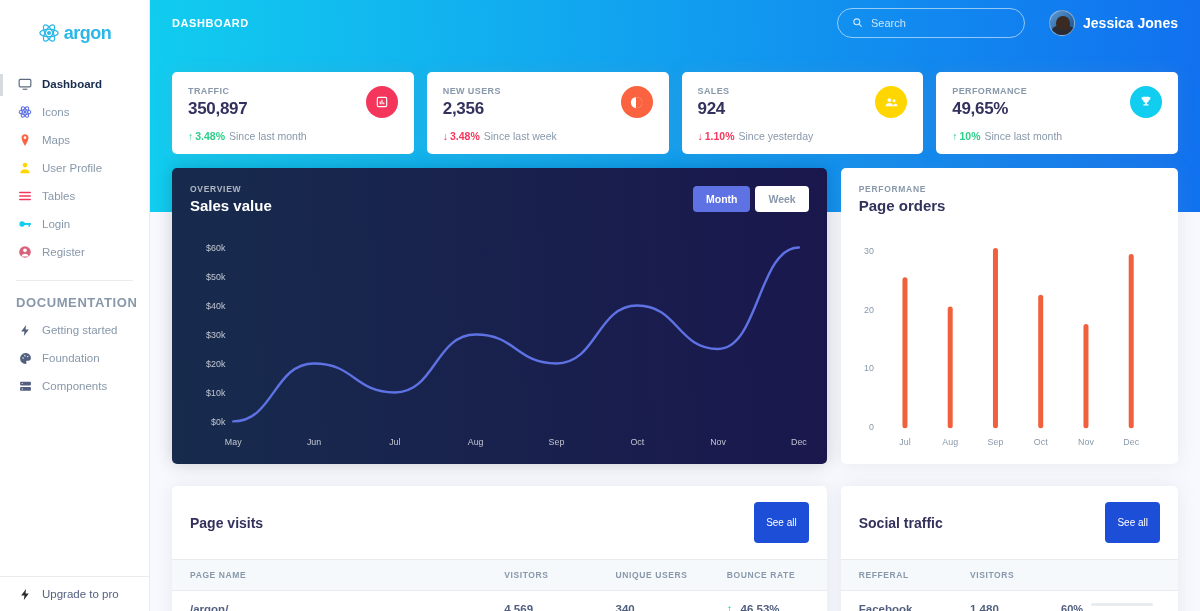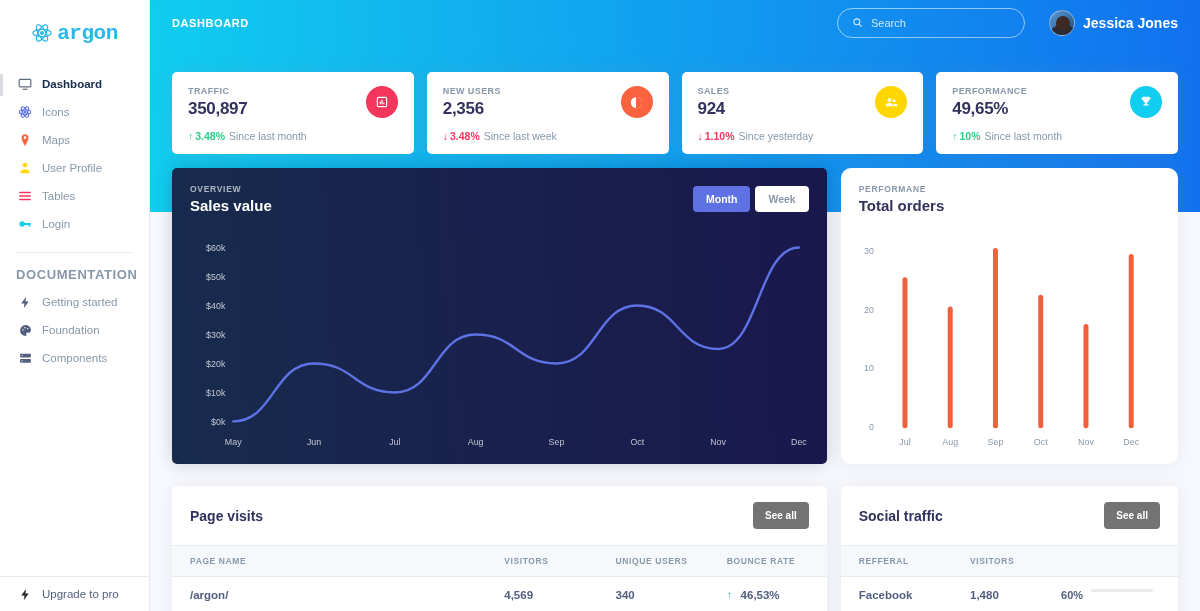--- a/index.html
+++ b/index.html
@@ -19,23 +19,22 @@
     position: relative;
     flex: 0 0 150px;
   }
   .brand {
     height: 56px; display: flex; align-items: center;
     justify-content: center; padding-top: 10px;
   }
   .brand-logo { display: flex; align-items: center; gap: 4px; }
   .atom-ico { width: 22px; height: 22px; }
   .brand-text {
-    font-size: 21px; font-weight: bold; color: #2bb8e8;
+    font-size: 18px; font-weight: bold; color: #2bb8e8;
     letter-spacing: -0.5px;
-    font-family: Liberation Mono, monospace;
   }
   .nav { margin-top: 14px; }
   .nav-item {
     display: flex; align-items: center; gap: 10px;
     padding: 7px 0 7px 18px;
     font-size: 11.5px; color: #8898aa;
     cursor: pointer; position: relative;
   }
   .nav-item.active { color: #172b4d; font-weight: 600; }
   .nav-item.active::before {
@@ -147,21 +146,21 @@
   .charts {
     position: relative; z-index: 2; display: flex; gap: 14px;
     padding: 14px 22px 0 22px;
   }
   .card-dark {
     flex: 1 1 66%; background: linear-gradient(87deg,#172b4d 0%, #1a174d 100%);
     border-radius: 5px; box-shadow: 0 0 18px rgba(0,0,0,0.18);
     height: 296px; display: flex; flex-direction: column;
   }
   .card-light {
-    flex: 1 1 34%; background: #fff; border-radius: 10px;
+    flex: 1 1 34%; background: #fff; border-radius: 5px;
     box-shadow: 0 0 18px rgba(136,152,170,0.16);
     height: 296px; display: flex; flex-direction: column;
   }
   .chart-head {
     display: flex; align-items: center; padding: 16px 18px 10px 18px;
   }
   .chart-sub {
     font-size: 8.5px; letter-spacing: 0.7px; font-weight: bold;
     text-transform: uppercase;
   }
@@ -190,23 +189,23 @@
     box-shadow: 0 0 18px rgba(136,152,170,0.16); overflow: hidden;
   }
   .table-card.wide { flex: 1 1 66%; }
   .table-card.narrow { flex: 1 1 34%; }
   .table-head {
     display: flex; align-items: center; padding: 16px 18px;
     border-bottom: 1px solid #e9ecef;
   }
   .table-title { font-size: 14px; font-weight: bold; color: #32325d; }
   .see-all {
-    margin-left: auto; background: #737373; color: #fff;
-    font-size: 10px; font-weight: bold; border: none; cursor: pointer;
-    padding: 8px 12px; border-radius: 4px;
+    margin-left: auto; background: #1d4ed8; color: #fff;
+    font-size: 10px; font-weight: normal; border: none; cursor: pointer;
+    padding: 15px 12px; border-radius: 4px;
     font-family: "Liberation Sans", sans-serif;
   }
   table { width: 100%; border-collapse: collapse; }
   thead th {
     background: #f6f9fc; color: #8898aa; font-size: 8.5px;
     letter-spacing: 0.6px; font-weight: bold; text-transform: uppercase;
     text-align: left; padding: 10px 18px; border-bottom: 1px solid #e9ecef;
   }
   tbody td {
     font-size: 11.5px; color: #525f7f; padding: 12px 18px;
@@ -292,20 +291,30 @@
       </div>
       <div class="nav-item">
         <span class="nav-ico">
           <svg viewBox="0 0 24 24" width="14" height="14" fill="#11cdef">
             <circle cx="7" cy="12" r="4.6"></circle>
               <rect x="10" y="10.2" width="12" height="3.4"></rect>
             <rect x="18" y="13" width="2.6" height="3.6"></rect>
           </svg>
         </span>
         <span>Login</span>
+      </div>
+      <div class="nav-item">
+        <span class="nav-ico">
+          <svg viewBox="0 0 24 24" width="14" height="14" fill="#d8627a">
+            <circle cx="12" cy="12" r="10"></circle>
+              <circle cx="12" cy="9.2" r="3.1" fill="#fff"></circle>
+            <path d="M5.8 19.5c1-3 3.4-4.6 6.2-4.6s5.2 1.6 6.2 4.6z" fill="#fff"></path>
+          </svg>
+        </span>
+        <span>Register</span>
       </div>
 
       <div class="nav-divider"></div>
       <div class="nav-heading">DOCUMENTATION</div>
 
       <div class="nav-item">
         <span class="nav-ico">
           <svg viewBox="0 0 24 24" width="13" height="13" fill="#525f7f">
               <path d="M13 2L4 14h6l-1 8 9-12h-6z"></path>
             </svg>
@@ -498,21 +507,21 @@
               <text x="626" y="200" text-anchor="middle" fill="rgba(255,255,255,0.72)" font-size="9" font-family="&quot;Liberation Sans&quot;, sans-serif">Dec</text>
               <path d="M 52 178 C 93 178, 93 124.66666666666667, 134 124.66666666666667 C 175 124.66666666666667, 175 151.33333333333334, 216 151.33333333333334 C 257 151.33333333333334, 257 98, 298 98 C 339 98, 339 124.66666666666667, 380 124.66666666666667 C 421 124.66666666666667, 421 71.33333333333334, 462 71.33333333333334 C 503 71.33333333333334, 503 111.33333333333334, 544 111.33333333333334 C 585 111.33333333333334, 585 18, 626 18" fill="none" stroke="#5e72e4" stroke-width="2.4" stroke-linecap="round" vector-effect="non-scaling-stroke"></path>
             </svg>
         </div>
       </div>
 
       <div class="card-light">
         <div class="chart-head">
           <div>
             <div class="chart-sub">PERFORMANE</div>
-            <div class="chart-title">Total orders</div>
+            <div class="chart-title">Page orders</div>
           </div>
         </div>
         <div class="chart-body">
           <svg id="bar-chart" viewBox="0 0 300 208" width="100%" height="100%" preserveAspectRatio="none">
               <text x="22" y="185.5" text-anchor="end" fill="#8898aa" font-size="8.5" font-family="&quot;Liberation Sans&quot;, sans-serif">0</text>
               <text x="22" y="131.75" text-anchor="end" fill="#8898aa" font-size="8.5" font-family="&quot;Liberation Sans&quot;, sans-serif">10</text>
               <text x="22" y="78" text-anchor="end" fill="#8898aa" font-size="8.5" font-family="&quot;Liberation Sans&quot;, sans-serif">20</text>
               <text x="22" y="24.25" text-anchor="end" fill="#8898aa" font-size="8.5" font-family="&quot;Liberation Sans&quot;, sans-serif">30</text>
               <text x="51.66666666666667" y="200" text-anchor="middle" fill="#8898aa" font-size="8.5" font-family="&quot;Liberation Sans&quot;, sans-serif">Jul</text>
               <line x1="51.66666666666667" y1="182" x2="51.66666666666667" y2="47.625" stroke="#f0603c" stroke-width="5" stroke-linecap="round" vector-effect="non-scaling-stroke"></line>

